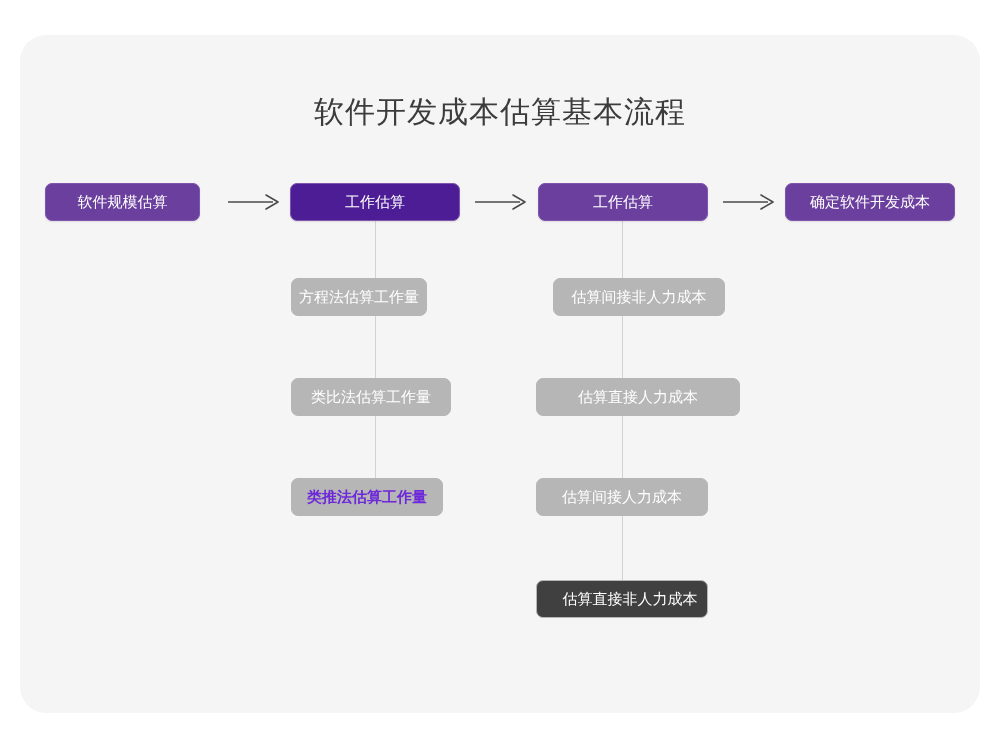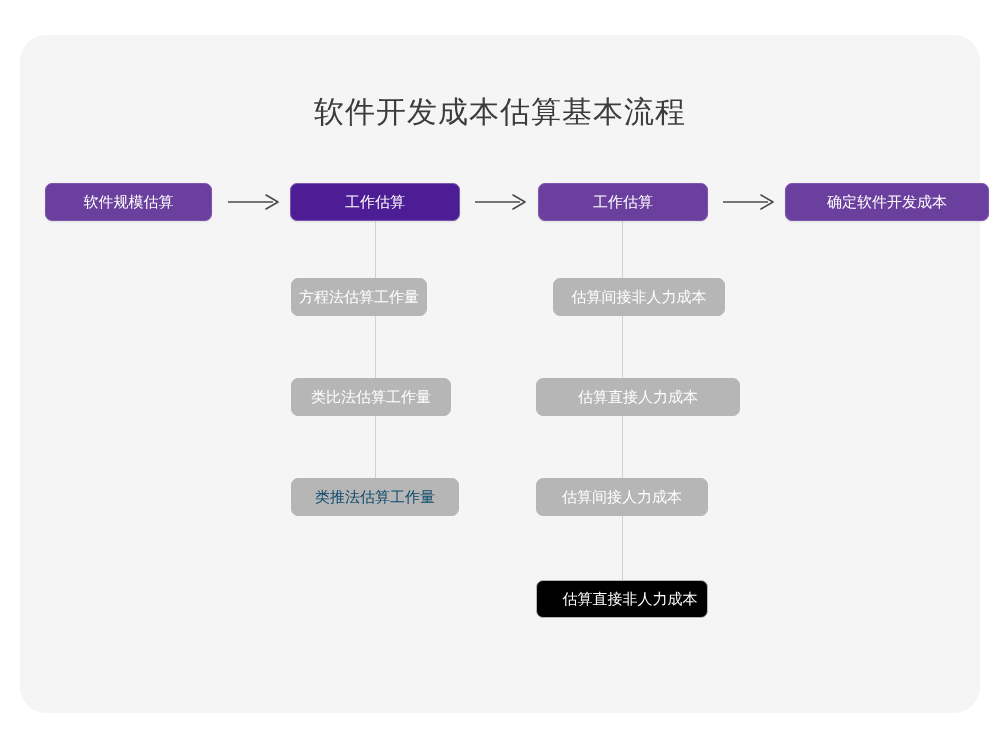--- a/index.html
+++ b/index.html
@@ -101,24 +101,24 @@
   <div id="card"></div>
 
   <div id="title">软件开发成本估算基本流程</div>
 
   <div id="connectors">
       <div class="vline" style="left: 375px; top: 221px; height: 278px; background: rgb(210, 210, 210);"></div>
       <div class="vline" style="left: 622px; top: 221px; height: 380px; background: rgb(210, 210, 210);"></div>
     </div>
 
   <div id="main-steps">
-      <div class="node-primary" style="left: 45px; top: 183px; width: 167px; background: rgb(107, 63, 158); border-color: rgb(127, 86, 173); color: rgb(255, 255, 255);">软件规模估算</div>
+      <div class="node-primary" style="left: 45px; top: 183px; width: 155px; background: rgb(107, 63, 158); border-color: rgb(127, 86, 173); color: rgb(255, 255, 255);">软件规模估算</div>
       <div class="node-primary" style="left: 290px; top: 183px; width: 170px; background: #4c1d95; border-color: rgb(127, 86, 173); color: rgb(255, 255, 255);">工作估算</div>
       <div class="node-primary" style="left: 538px; top: 183px; width: 170px; background: rgb(107, 63, 158); border-color: rgb(127, 86, 173); color: rgb(255, 255, 255);">工作估算</div>
-      <div class="node-primary" style="left: 785px; top: 183px; width: 204px; background: rgb(107, 63, 158); border-color: rgb(127, 86, 173); color: rgb(255, 255, 255);">确定软件开发成本</div>
+      <div class="node-primary" style="left: 785px; top: 183px; width: 170px; background: rgb(107, 63, 158); border-color: rgb(127, 86, 173); color: rgb(255, 255, 255);">确定软件开发成本</div>
     </div>
 
   <div id="arrows">
       <div class="arrow" style="left: 226px; top: 190px;">
         <svg width="56" height="24" viewBox="0 0 56 24">
           <line x1="2" y1="12" x2="47" y2="12" stroke="#4a4a4a" stroke-width="1.6"></line>
           <polyline points="40,5 52,12 40,19" fill="none" stroke="#4a4a4a" stroke-width="1.6" stroke-linecap="round" stroke-linejoin="round"></polyline>
         </svg>
       </div>
       <div class="arrow" style="left: 473px; top: 190px;">
@@ -131,20 +131,20 @@
         <svg width="56" height="24" viewBox="0 0 56 24">
           <line x1="2" y1="12" x2="47" y2="12" stroke="#4a4a4a" stroke-width="1.6"></line>
           <polyline points="40,5 52,12 40,19" fill="none" stroke="#4a4a4a" stroke-width="1.6" stroke-linecap="round" stroke-linejoin="round"></polyline>
         </svg>
       </div>
     </div>
 
   <div id="branches">
       <div class="node-secondary" style="left: 291px; top: 278px; width: 136px; background: rgb(182, 182, 182); border-color: rgb(182, 182, 182); color: rgb(255, 255, 255);">方程法估算工作量</div>
       <div class="node-secondary" style="left: 291px; top: 378px; width: 160px; background: rgb(182, 182, 182); border-color: rgb(182, 182, 182); color: rgb(255, 255, 255);">类比法估算工作量</div>
-      <div class="node-secondary" style="left: 291px; top: 478px; width: 168px; background: rgb(182, 182, 182); border-color: rgb(182, 182, 182); color: #0c4a6e;">类推法估算工作量</div>
+      <div class="node-secondary" style="left: 291px; top: 478px; width: 152px; background: rgb(182, 182, 182); border-color: rgb(182, 182, 182); color: #6d28d9; font-weight: bold;">类推法估算工作量</div>
       <div class="node-secondary" style="left: 536px; top: 278px; width: 172px; background: rgb(182, 182, 182); border-color: rgb(182, 182, 182); color: rgb(255, 255, 255); margin-left: 17px;">估算间接非人力成本</div>
       <div class="node-secondary" style="left: 536px; top: 378px; width: 204px; background: rgb(182, 182, 182); border-color: rgb(182, 182, 182); color: rgb(255, 255, 255);">估算直接人力成本</div>
       <div class="node-secondary" style="left: 536px; top: 478px; width: 172px; background: rgb(182, 182, 182); border-color: rgb(182, 182, 182); color: rgb(255, 255, 255);">估算间接人力成本</div>
-      <div class="node-secondary" style="left: 536px; top: 580px; width: 172px; background: #000000; border-color: rgb(182, 182, 182); color: rgb(255, 255, 255); padding-left: 16px;">估算直接非人力成本</div>
+      <div class="node-secondary" style="left: 536px; top: 580px; width: 172px; background: #404040; border-color: rgb(182, 182, 182); color: rgb(255, 255, 255); padding-left: 16px;">估算直接非人力成本</div>
     </div>
 
 </div>
 
 </body></html>

